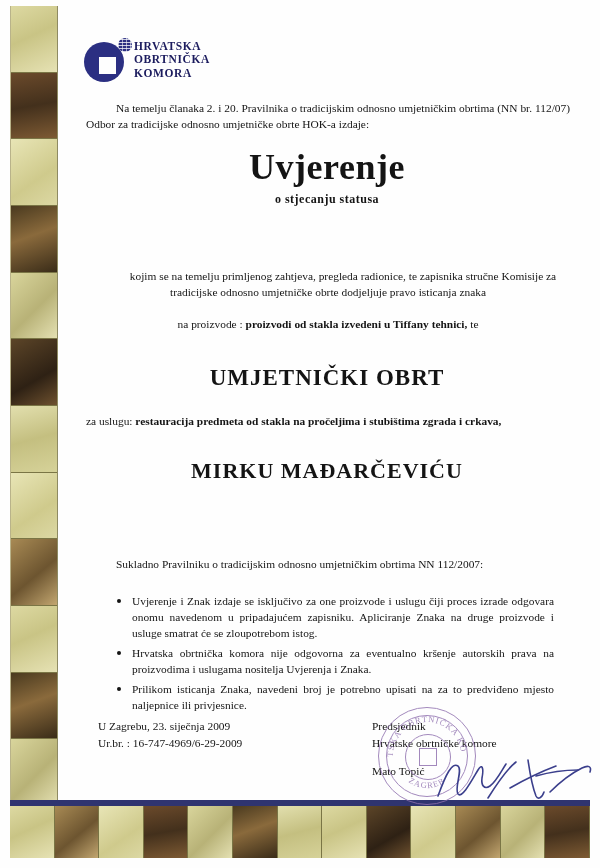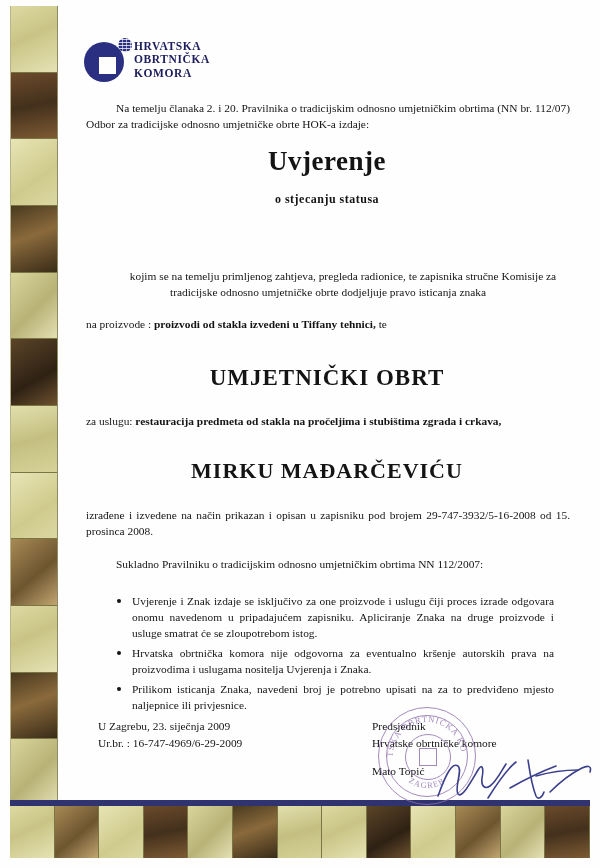--- a/index.html
+++ b/index.html
@@ -67,21 +67,21 @@
   .para{
     position:absolute;font-size:11.4px;line-height:1.42;text-align:justify;
   }
   .para-indent{text-indent:30px;}
   .center{text-align:center;}
 
   .title-big{
     position:absolute;width:100%;text-align:center;font-weight:bold;
     letter-spacing:.5px;
   }
-  .t-uvjerenje{font-size:27px;}
+  .t-uvjerenje{font-size:36px;}
   .t-status{font-size:12px;font-weight:normal;}
   .t-obrt{font-size:23px;letter-spacing:1px;}
   .t-umjet{font-size:23px;letter-spacing:1px;}
   .t-name{font-size:22px;letter-spacing:1px;}
 
   .bold{font-weight:bold;}
 
   
   .bullets{position:absolute;left:28px;top:584px;width:462px;font-size:11.4px;}
   .bullets ul{margin:8px;padding-left:24px;}
@@ -172,29 +172,28 @@
 
     <p class="para para-indent" style="left:14px;top:100px;width:484px;">Na temelju članaka 2. i 20. Pravilnika o tradicijskim odnosno umjetničkim obrtima (NN br. 112/07) Odbor za tradicijske odnosno umjetničke obrte HOK-a izdaje:</p>
 
     <div class="title-big t-uvjerenje" style="top:146px;">Uvjerenje</div>
 
     <div class="title-big t-status" style="top:192px;font-weight:bold;">o stjecanju statusa</div>
 
 
     <p class="para para-indent center" style="left:14px;top:268px;width:484px;text-align:center;">kojim se na temelju primljenog zahtjeva, pregleda radionice, te zapisnika stručne Komisije za tradicijske odnosno umjetničke obrte dodjeljuje pravo isticanja znaka</p>
 
-    <p class="para" style="left:14px;top:316px;width:484px;text-align:left;"><span>na proizvode : </span><span class="bold">proizvodi od stakla izvedeni u Tiffany tehnici,</span><span> te</span></p>
+    <p class="para" style="left:14px;top:316px;width:484px;text-align:center;"><span>na proizvode : </span><span class="bold">proizvodi od stakla izvedeni u Tiffany tehnici,</span><span> te</span></p>
 
     <div class="title-big t-umjet" style="top:365px;">UMJETNIČKI OBRT</div>
 
     <p class="para" style="left:14px;top:413px;width:484px;"><span>za uslugu: </span><span class="bold">restauracija predmeta od stakla na pročeljima i stubištima zgrada i crkava,</span></p>
 
     <div class="title-big t-name" style="top:458px;">MIRKU MAĐARČEVIĆU</div>
 
-    <p class="para" style="left:14px;top:507px;width:484px;">izrađene i izvedene na način prikazan i opisan u zapisniku pod brojem 29-747-3932/5-16-2008 od 15. prosinca 2008.</p>
 
     <p class="para para-indent" style="left:14px;top:556px;width:484px;text-align:left;">Sukladno Pravilniku o tradicijskim odnosno umjetničkim obrtima NN  112/2007:</p>
 
     <div class="bullets">
       <ul>
         <li>Uvjerenje i Znak izdaje se isključivo za one proizvode i uslugu čiji proces izrade odgovara onomu navedenom u pripadajućem zapisniku. Apliciranje Znaka na druge proizvode i usluge smatrat će se zloupotrebom istog.</li>
         <li>Hrvatska obrtnička komora nije odgovorna za eventualno kršenje autorskih prava na proizvodima i uslugama nositelja Uvjerenja i Znaka.</li>
         <li>Prilikom isticanja Znaka, navedeni broj je potrebno upisati na za to predviđeno mjesto naljepnice ili privjesnice.</li>
       </ul>
     </div>

